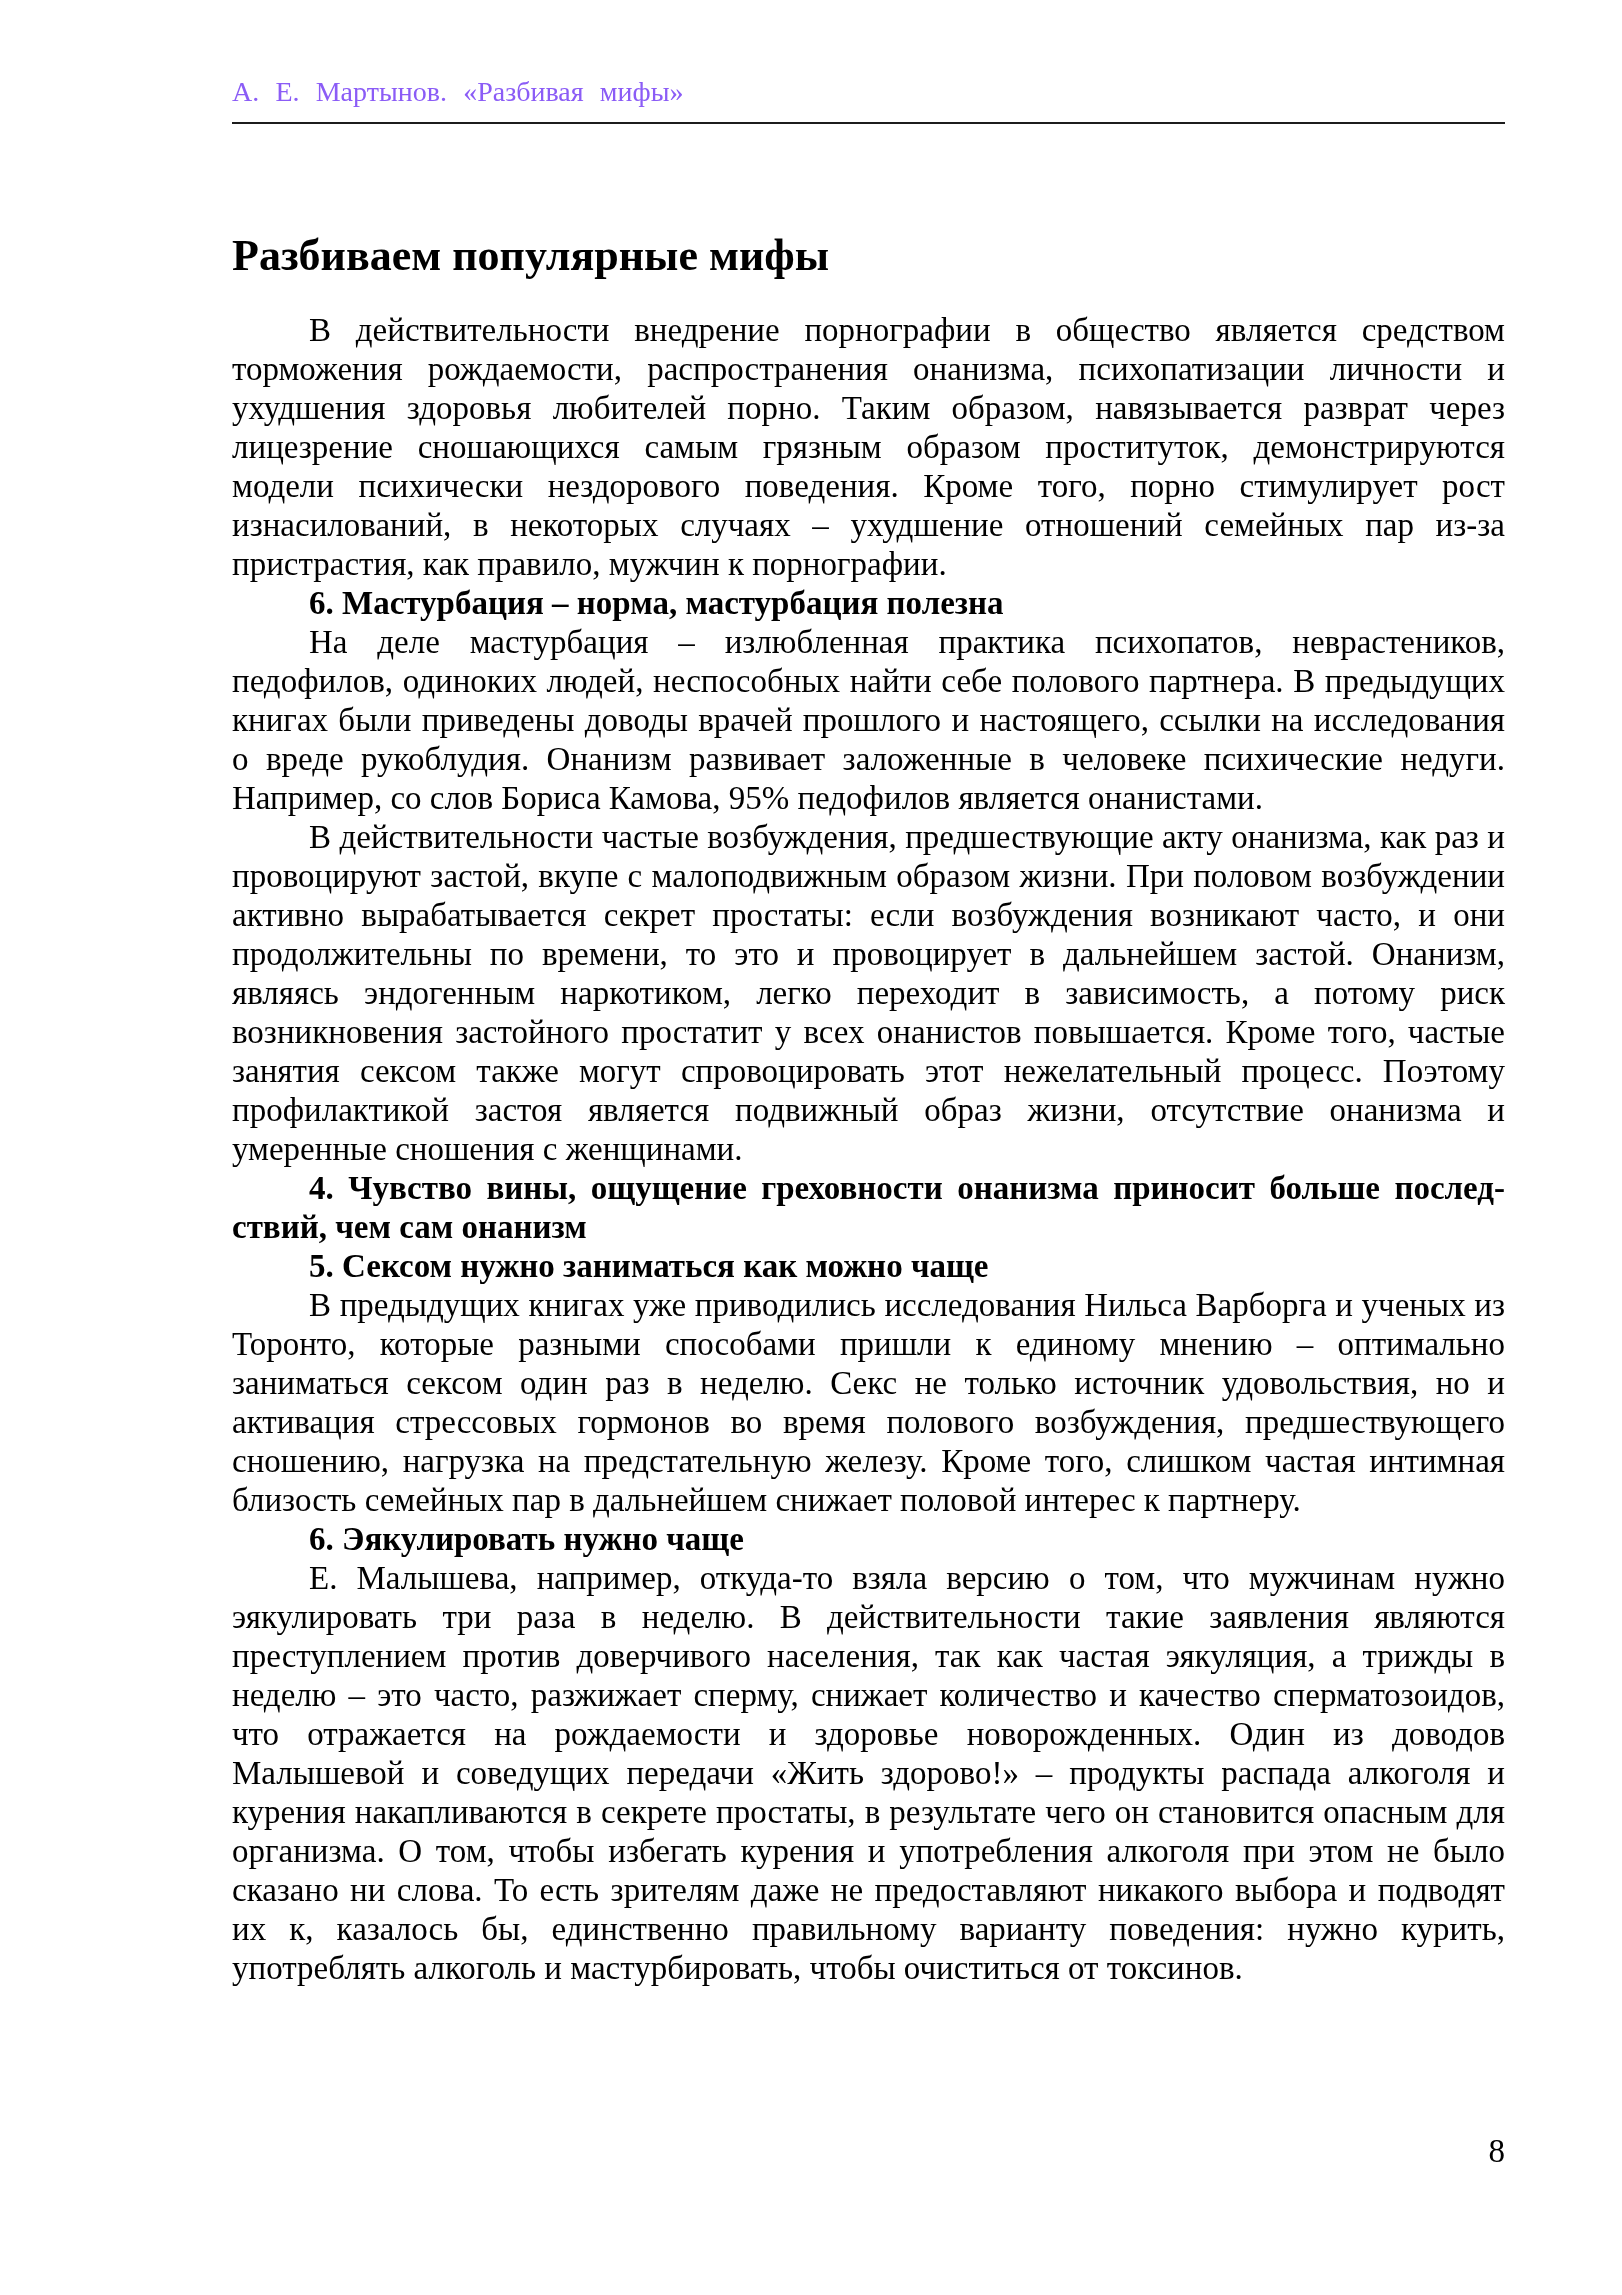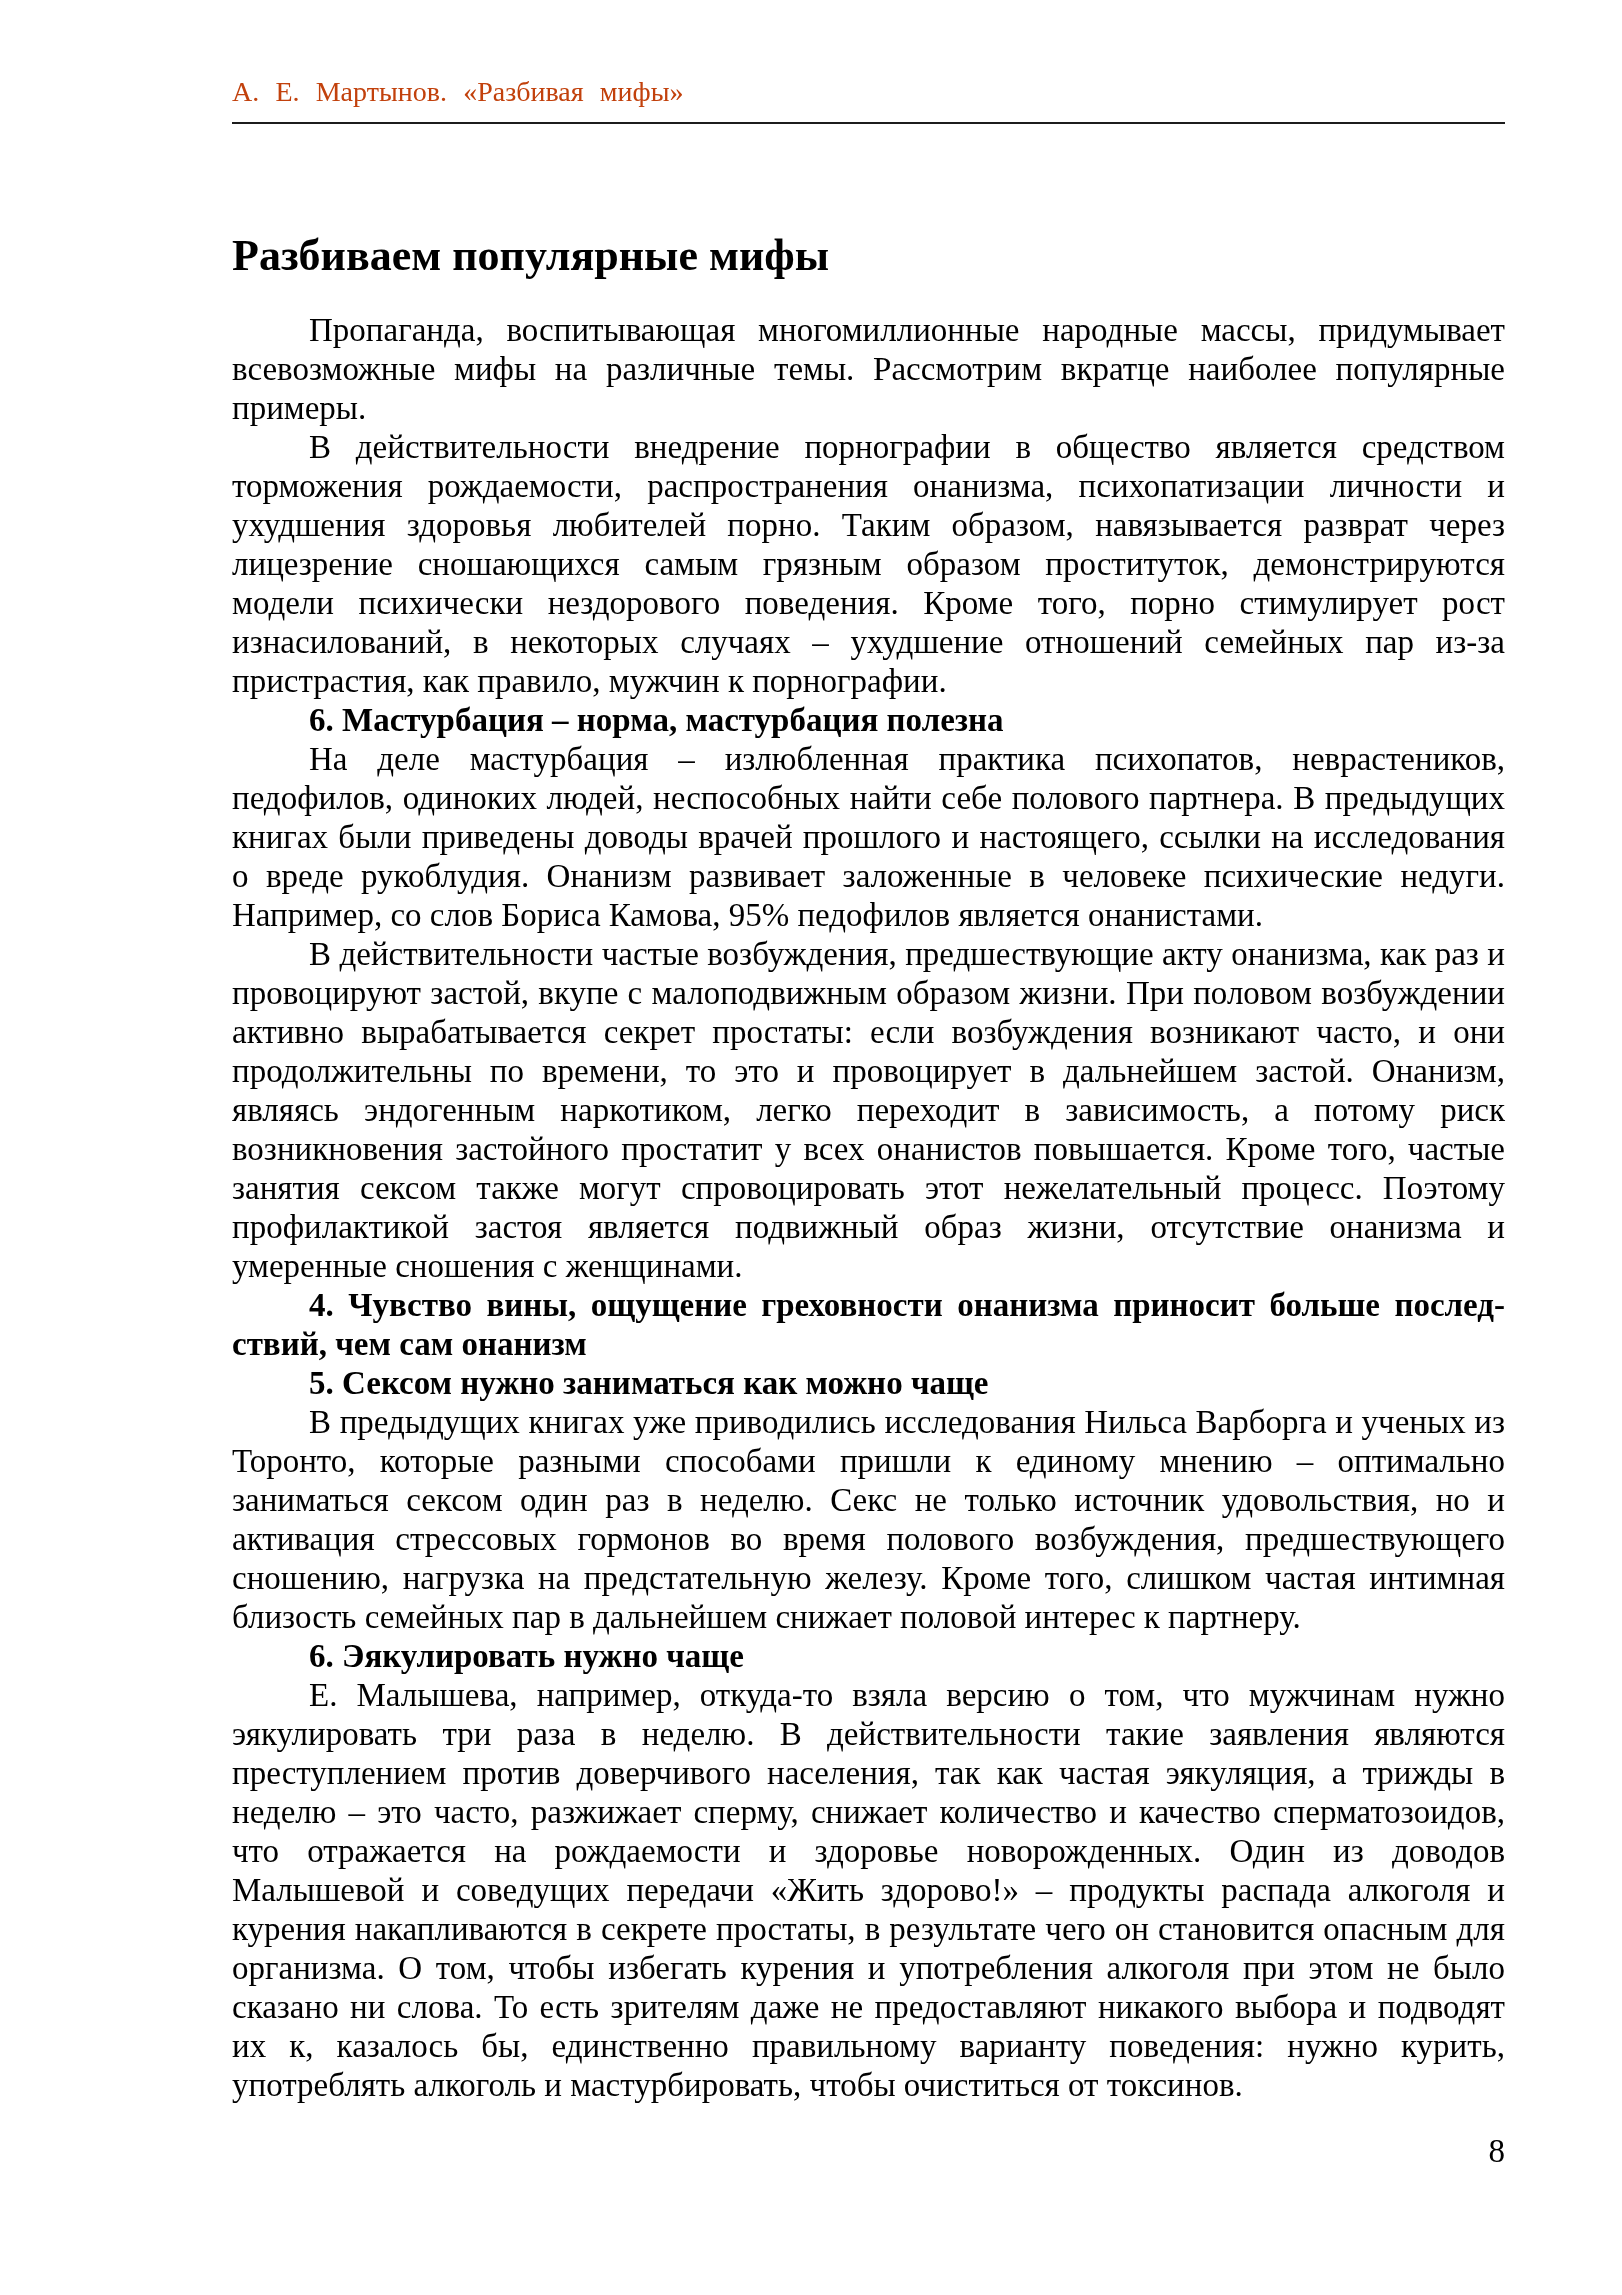--- a/index.html
+++ b/index.html
@@ -19,21 +19,21 @@
     inset: 0;
     background: #ffffff;
   }
   .running-header {
     position: absolute;
     left: 232px;
     top: 76px;
     width: 1273px;
     font-size: 28px;
     line-height: 31px;
-    color: #c2410c;
+    color: #8b5cf6;
     word-spacing: 9.2px;
     white-space: nowrap;
   }
   .header-rule {
     position: absolute;
     left: 232px;
     top: 122px;
     width: 1273px;
     height: 0;
     border-top: 2px solid #1c1c1c;
@@ -78,21 +78,20 @@
 
 <div class="page">
 
   <div class="running-header">А. Е. Мартынов. «Разбивая мифы»</div>
 
   <div class="header-rule"></div>
 
   <div class="content">
     <h1 class="title">Разбиваем популярные мифы</h1>
     <div id="blocks">
-        <p class="para">Пропаганда, воспитывающая многомиллионные народные массы, придумывает всевоз­можные мифы на различные темы. Рассмотрим вкратце наиболее популярные примеры.</p>
         <p class="para">В действительности внедрение порнографии в общество является средством торможе­ния рождаемости, распространения онанизма, психопатизации личности и ухудшения здоро­вья любителей порно. Таким образом, навязывается разврат через лицезрение сношающихся самым грязным образом проституток, демонстрируются модели психически нездорового пове­дения. Кроме того, порно стимулирует рост изнасилований, в некоторых случаях – ухудшение отношений семейных пар из-за пристрастия, как правило, мужчин к порнографии.</p>
         <p class="heading">6. Мастурбация – норма, мастурбация полезна</p>
         <p class="para">На деле мастурбация – излюбленная практика психопатов, неврастеников, педофилов, одиноких людей, неспособных найти себе полового партнера. В предыдущих книгах были при­ведены доводы врачей прошлого и настоящего, ссылки на исследования о вреде рукоблудия. Онанизм развивает заложенные в человеке психические недуги. Например, со слов Бориса Камова, 95% педофилов является онанистами.</p>
         <p class="para">В действительности частые возбуждения, предшествующие акту онанизма, как раз и про­воцируют застой, вкупе с малоподвижным образом жизни. При половом возбуждении активно вырабатывается секрет простаты: если возбуждения возникают часто, и они продолжительны по времени, то это и провоцирует в дальнейшем застой. Онанизм, являясь эндогенным нар­котиком, легко переходит в зависимость, а потому риск возникновения застойного простатит у всех онанистов повышается. Кроме того, частые занятия сексом также могут спровоциро­вать этот нежелательный процесс. Поэтому профилактикой застоя является подвижный образ жизни, отсутствие онанизма и умеренные сношения с женщинами.</p>
         <p class="heading">4. Чувство вины, ощущение греховности онанизма приносит больше послед­ствий, чем сам онанизм</p>
         <p class="heading">5. Сексом нужно заниматься как можно чаще</p>
         <p class="para">В предыдущих книгах уже приводились исследования Нильса Варборга и ученых из Торонто, которые разными способами пришли к единому мнению – оптимально заниматься сексом один раз в неделю. Секс не только источник удовольствия, но и активация стрессовых гормонов во время полового возбуждения, предшествующего сношению, нагрузка на предста­тельную железу. Кроме того, слишком частая интимная близость семейных пар в дальнейшем снижает половой интерес к партнеру.</p>
         <p class="heading">6. Эякулировать нужно чаще</p>
         <p class="para">Е. Малышева, например, откуда-то взяла версию о том, что мужчинам нужно эякулиро­вать три раза в неделю. В действительности такие заявления являются преступлением против доверчивого населения, так как частая эякуляция, а трижды в неделю – это часто, разжижает сперму, снижает количество и качество сперматозоидов, что отражается на рождаемости и здо­ровье новорожденных. Один из доводов Малышевой и соведущих передачи «Жить здорово!» – продукты распада алкоголя и курения накапливаются в секрете простаты, в результате чего он становится опасным для организма. О том, чтобы избегать курения и употребления алкоголя при этом не было сказано ни слова. То есть зрителям даже не предоставляют никакого выбора и подводят их к, казалось бы, единственно правильному варианту поведения: нужно курить, употреблять алкоголь и мастурбировать, чтобы очиститься от токсинов.</p>
       </div>

